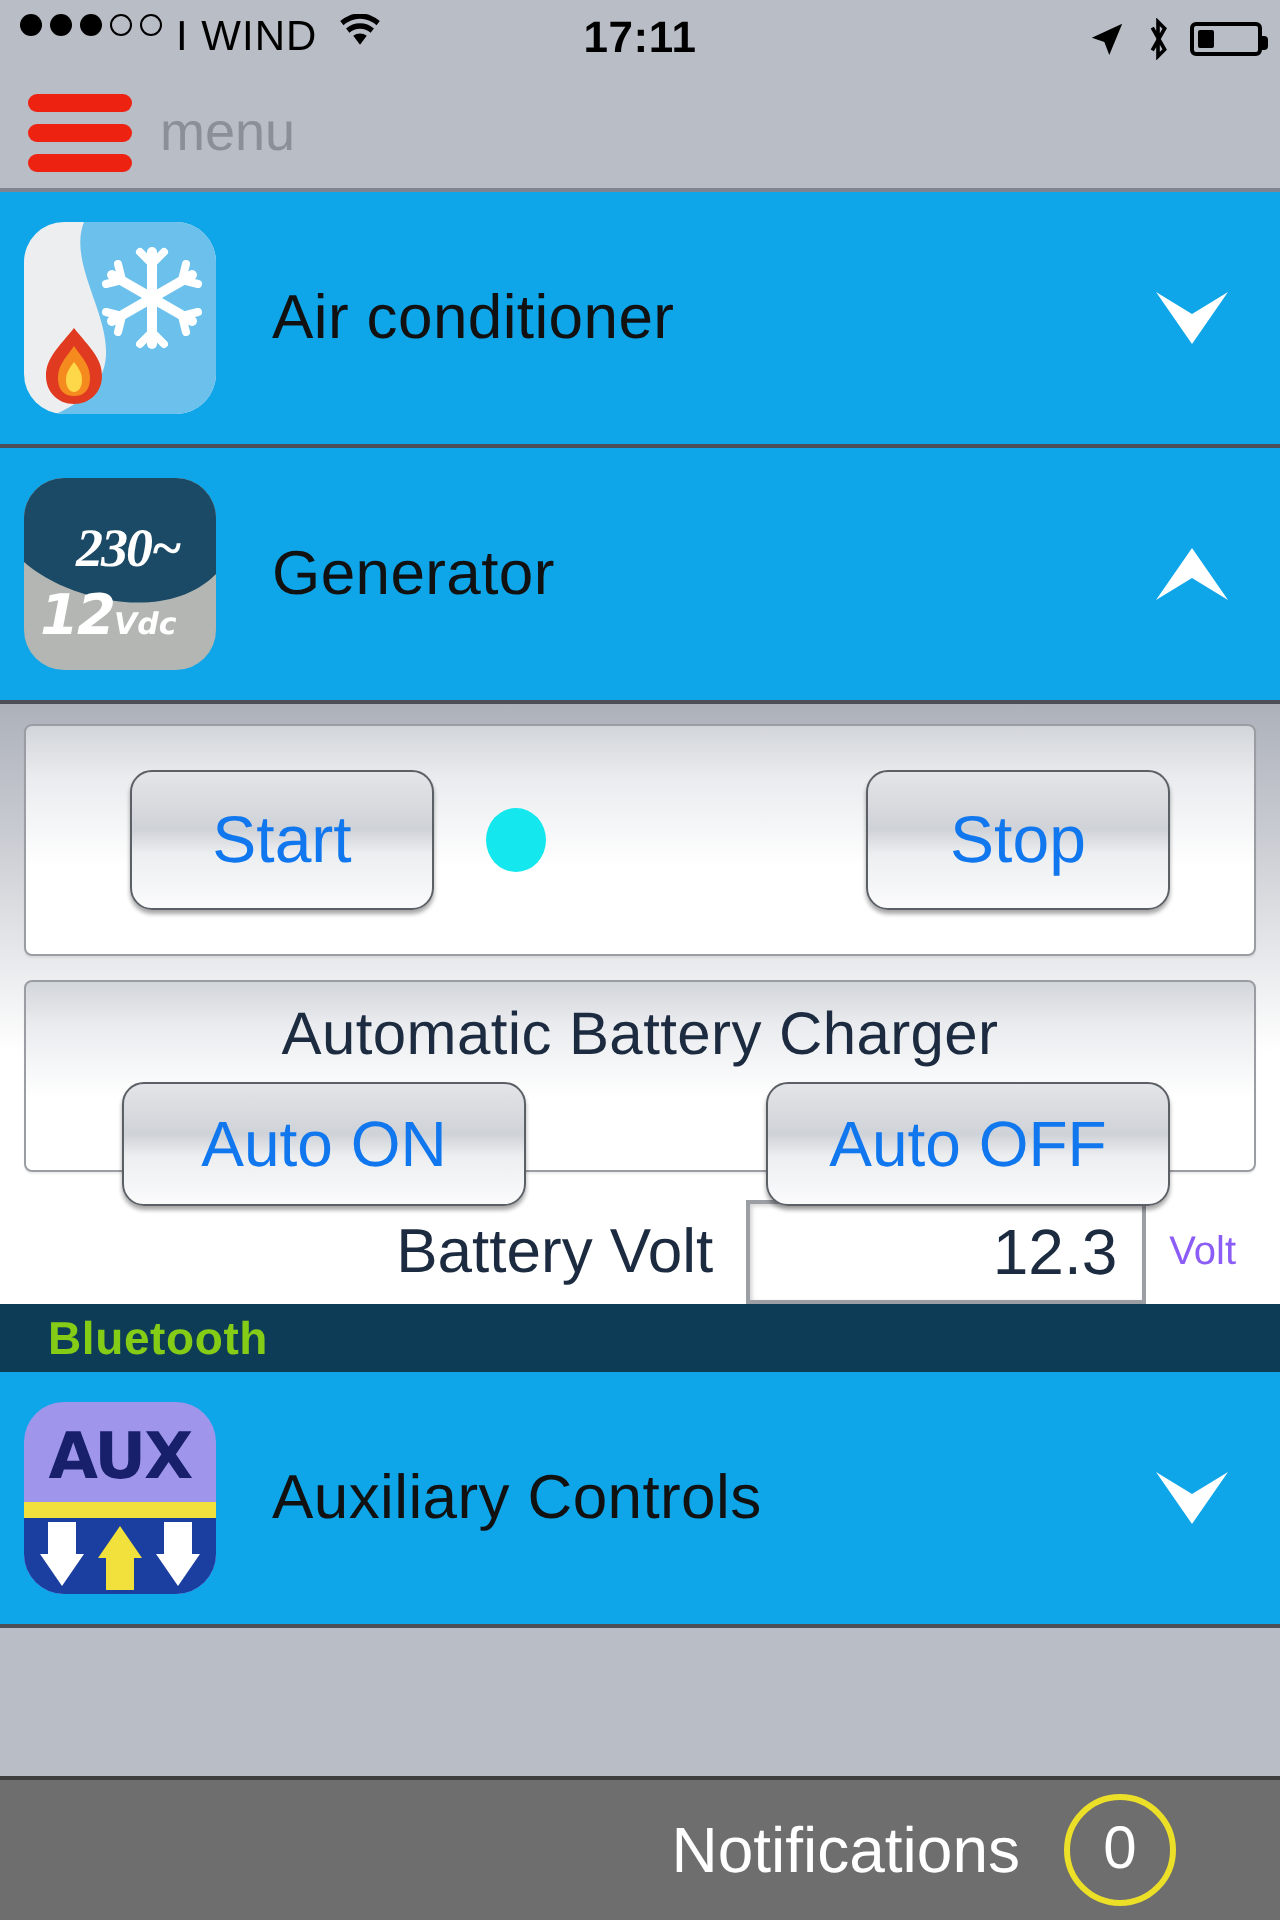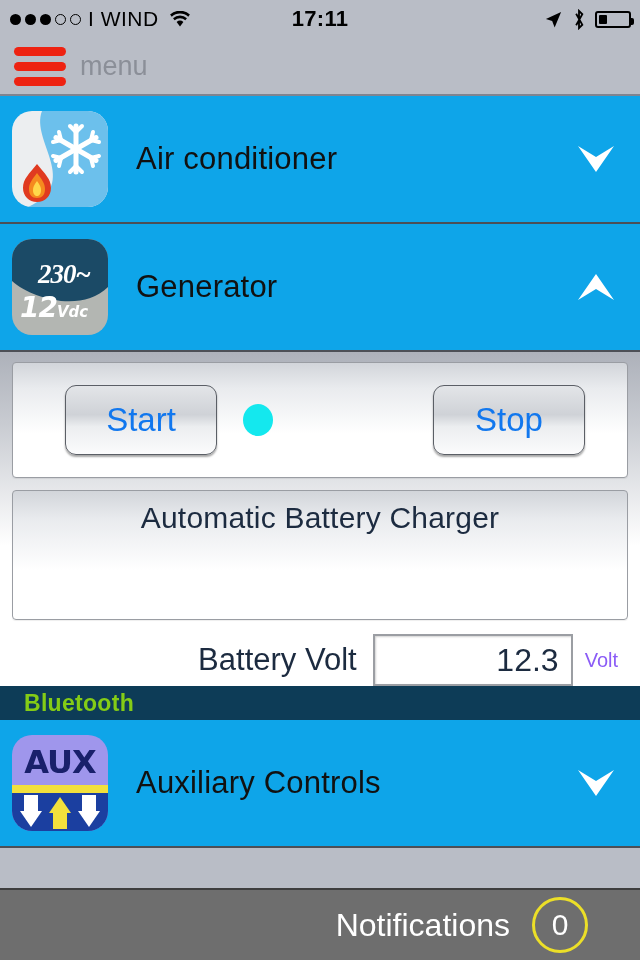--- a/index.html
+++ b/index.html
@@ -12,21 +12,21 @@
   #app { position: relative; width: 640px; height: 960px; }
 
   
   .statusbar {
     height: 38px; width: 100%;
     background: #b9bdc6;
     display: flex; align-items: center;
     position: relative;
     color: #000;
   }
-  .sb-left { display: flex; align-items: center; padding-left: 10px; gap: 7px; }
+  .sb-left { display: flex; align-items: flex-start; padding-left: 10px; gap: 7px; }
   .dots { display: flex; align-items: center; gap: 4px; }
   .dot { width: 11px; height: 11px; border-radius: 50%; }
   .dot.full { background: #000; }
   .dot.empty { background: transparent; border: 1.6px solid #000; }
   .carrier { font-size: 21px; letter-spacing: .5px; font-family: "Liberation Sans", sans-serif; }
   .wifi { width: 22px; height: 17px; margin-left: 3px; }
   .sb-time {
     position: absolute; left: 0; right: 0; text-align: center;
     font-size: 22px; font-weight: bold; letter-spacing: .3px;
   }
@@ -136,21 +136,21 @@
     box-shadow: 0 2px 2px rgba(0,0,0,.35);
     cursor: pointer;
   }
   .btn-start { width: 152px; height: 70px; margin-left: 52px; }
   .btn-stop  { width: 152px; height: 70px; margin-left: auto; margin-right: 42px; }
   .led {
     width: 30px; height: 32px; border-radius: 50%;
     background: #14e8ee; margin-left: 26px;
   }
 
-  .panel-charger { height: 130px; margin-top: 12px; position: relative; }
+  .panel-charger { height: 96px; margin-top: 12px; position: relative; }
   .charger-title {
     text-align: center; font-size: 30px; color: #1c2b40; padding-top: 10px; letter-spacing: .2px;
   }
   .charger-btns { display: flex; justify-content: space-between; padding: 6px 42px 0 48px; }
   .btn-auto { width: 202px; height: 62px; font-size: 32px; }
 
   
   .voltline {
     display: flex; align-items: center; justify-content: flex-end;
     padding: 14px 10px 0 0; background: #ffffff;
@@ -289,20 +289,24 @@
   <div class="panelzone">
 
     <div class="panel panel-startstop">
       <div class="btn btn-start">Start</div>
       <div class="led"></div>
       <div class="btn btn-stop">Stop</div>
     </div>
 
     <div class="panel panel-charger">
       <div class="charger-title">Automatic Battery Charger</div>
+      <div class="charger-btns">
+        <div class="btn btn-auto">Auto ON</div>
+        <div class="btn btn-auto">Auto OFF</div>
+      </div>
     </div>
 
     <div class="voltline">
       <span class="volt-label">Battery Volt</span>
       <div class="volt-box">12.3</div>
       <span class="volt-unit">Volt</span>
     </div>
   </div>
 
   <div class="section-header">

